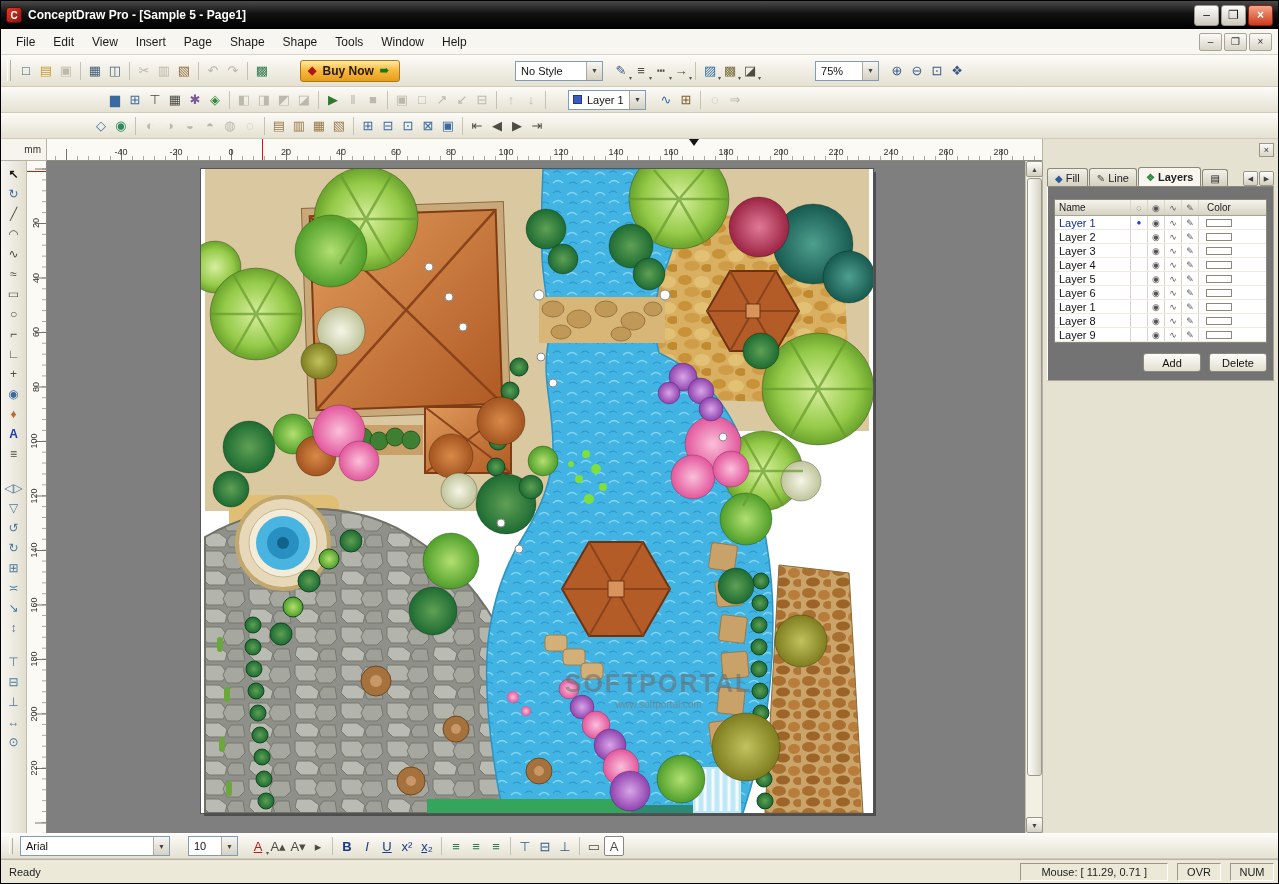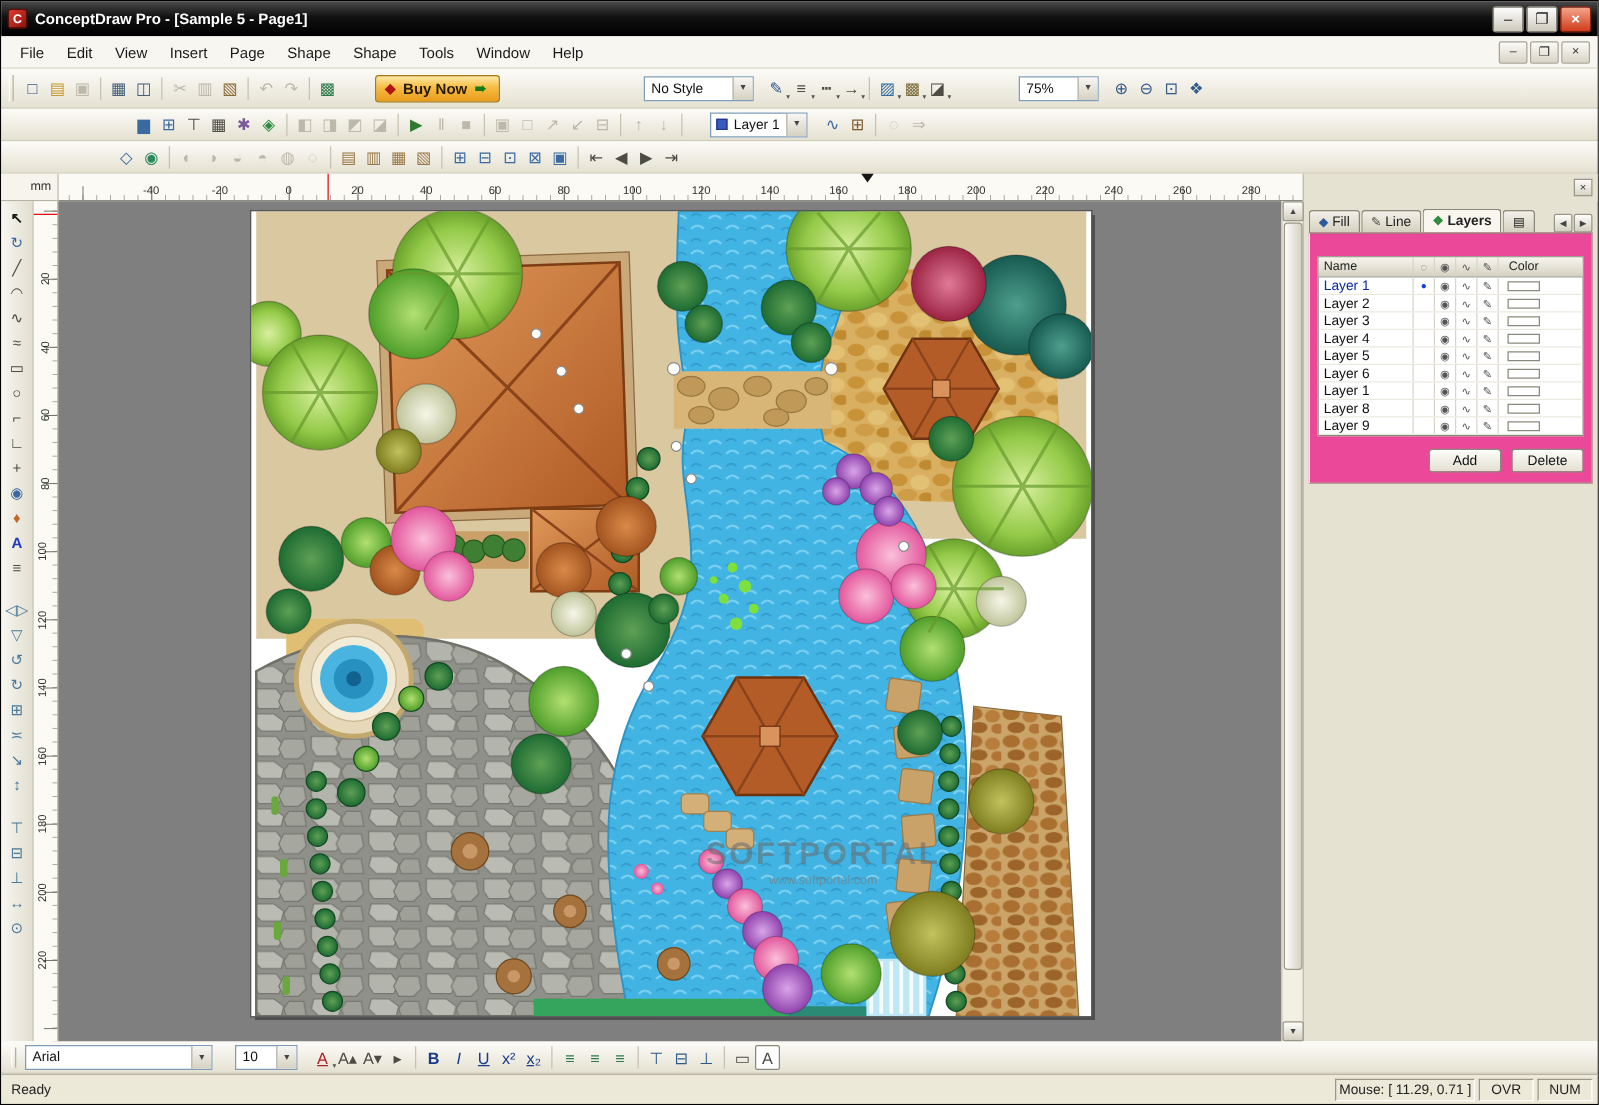--- a/index.html
+++ b/index.html
@@ -68,21 +68,21 @@
 .sbtn.up{top:0}.sbtn.dn{bottom:0}
 .vthumb{position:absolute;left:1px;top:17px;width:15px;height:598px;background:linear-gradient(90deg,#fdfdfa,#d6d2c3);border:1px solid #9a968a;border-radius:3px}
 
 .rpanel{width:236px;background:#e6e2d2;border-left:1px solid #b6b2a4;display:flex;flex-direction:column;padding:3px 4px}
 .tabs{display:flex;align-items:flex-end;height:22px}
 .tab{display:flex;align-items:center;gap:3px;padding:3px 7px 2px;font-size:11px;color:#222;border:1px solid #8a887a;border-bottom:none;border-radius:3px 3px 0 0;background:linear-gradient(#f2f0e8,#d5d1c0);margin-right:1px}
 .tab.active{background:#f8f6ee;font-weight:bold;padding-bottom:3px}
 .tab .ti{font-size:10px}
 .tabarrows{margin-left:auto;display:flex;gap:1px}
 .tabarrows .sbtn{position:static;width:15px;height:15px}
-.lgroup{background:#ec4899;border:1px solid;border-color:#fff #a8a496 #a8a496 #fff;margin-top:0;padding:18px 6px 8px;border-top:1px solid #8a887a}
+.lgroup{background:#737373;border:1px solid;border-color:#fff #a8a496 #a8a496 #fff;margin-top:0;padding:12px 6px 8px;border-top:1px solid #8a887a}
 .l-table{background:#fff;border:1px solid #8a8a7c;width:100%}
 .lhead{display:flex;background:linear-gradient(#f6f4ec,#d6d2c2);border-bottom:1px solid #a6a296;height:16px;align-items:center;font-size:10px;color:#222}
 .lrow{display:flex;height:14px;align-items:center;font-size:11px;color:#111;border-bottom:1px solid #eceadf}
 .lrow.sel .name{color:#0a2a9a}
 .lc{border-right:1px solid #d8d5c8;height:100%;display:flex;align-items:center}
 .lc.name{width:76px;padding-left:4px}
 .lc.icn{width:17px;justify-content:center;font-size:9px;color:#555}
 .lc.icn.act{color:#1a3ae0;font-size:8px}
 .lc.colr{width:40px;justify-content:center;border-right:none}
 .sw{width:26px;height:8px;background:#fff;border:1px solid #8a8a7c}
@@ -94,21 +94,21 @@
 .hscroll{flex:1;height:16px;position:relative;background:#f2f0e3;border:1px solid #c6c2b2;margin:0 2px}
 .hbtn{position:absolute;top:0;width:16px;height:14px;background:linear-gradient(#fdfdfa,#d3cfc0);border:1px solid #9a968a;border-radius:2px;display:flex;align-items:center;justify-content:center;font-size:7px;color:#444}
 .hbtn.l{left:0}.hbtn.r{right:0}
 .hthumb{position:absolute;left:17px;right:17px;top:0;height:14px;background:linear-gradient(#fdfdfa,#d6d2c3);border:1px solid #9a968a;border-radius:3px}
 .hthumb::after{content:"";position:absolute;left:50%;top:3px;width:8px;height:8px;border-left:1px solid #9a968a;border-right:1px solid #9a968a;box-shadow:inset 2px 0 0 #fff,inset -2px 0 0 #fff;transform:translateX(-50%)}
 
 .textbar{height:26px;display:flex;align-items:center;background:linear-gradient(#fcfbf7,#e5e1d2);border-top:1px solid #fff;border-bottom:1px solid #cfcaba;padding:0 8px;gap:2px;flex:0 0 auto}
 
 .statusbar{height:24px;display:flex;align-items:center;background:#ece9d8;border-top:1px solid #b6b2a4;padding:0 4px;font-size:11px;color:#222;flex:0 0 auto}
 .st-ready{flex:1;padding-left:4px}
-.st-cell{border:1px solid;border-color:#9a968a #fff #fff #9a968a;height:18px;display:flex;align-items:center;padding:0 2px;margin-left:3px;white-space:nowrap}
+.st-cell{border:1px solid;border-color:#9a968a #fff #fff #9a968a;height:18px;display:flex;align-items:center;padding:0 20px;margin-left:9px;white-space:nowrap}
 .st-cell.sm{width:44px;justify-content:center}
 </style>
 </head>
 <body>
 
 <div class="window">
 
   <div class="titlebar">
     <div class="applogo">C</div>
     <div class="title-text">ConceptDraw Pro - [Sample 5 - Page1]</div>

